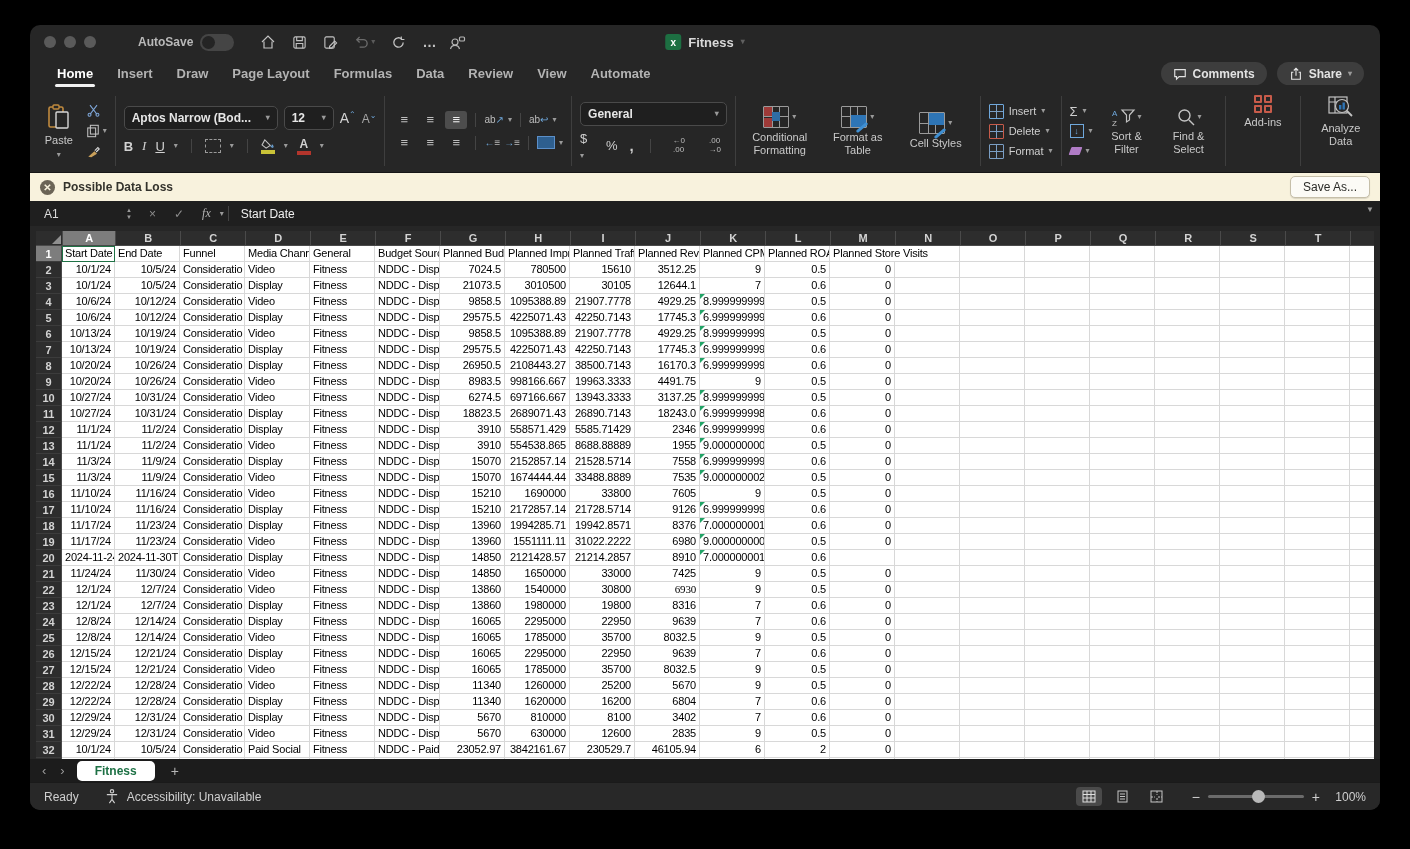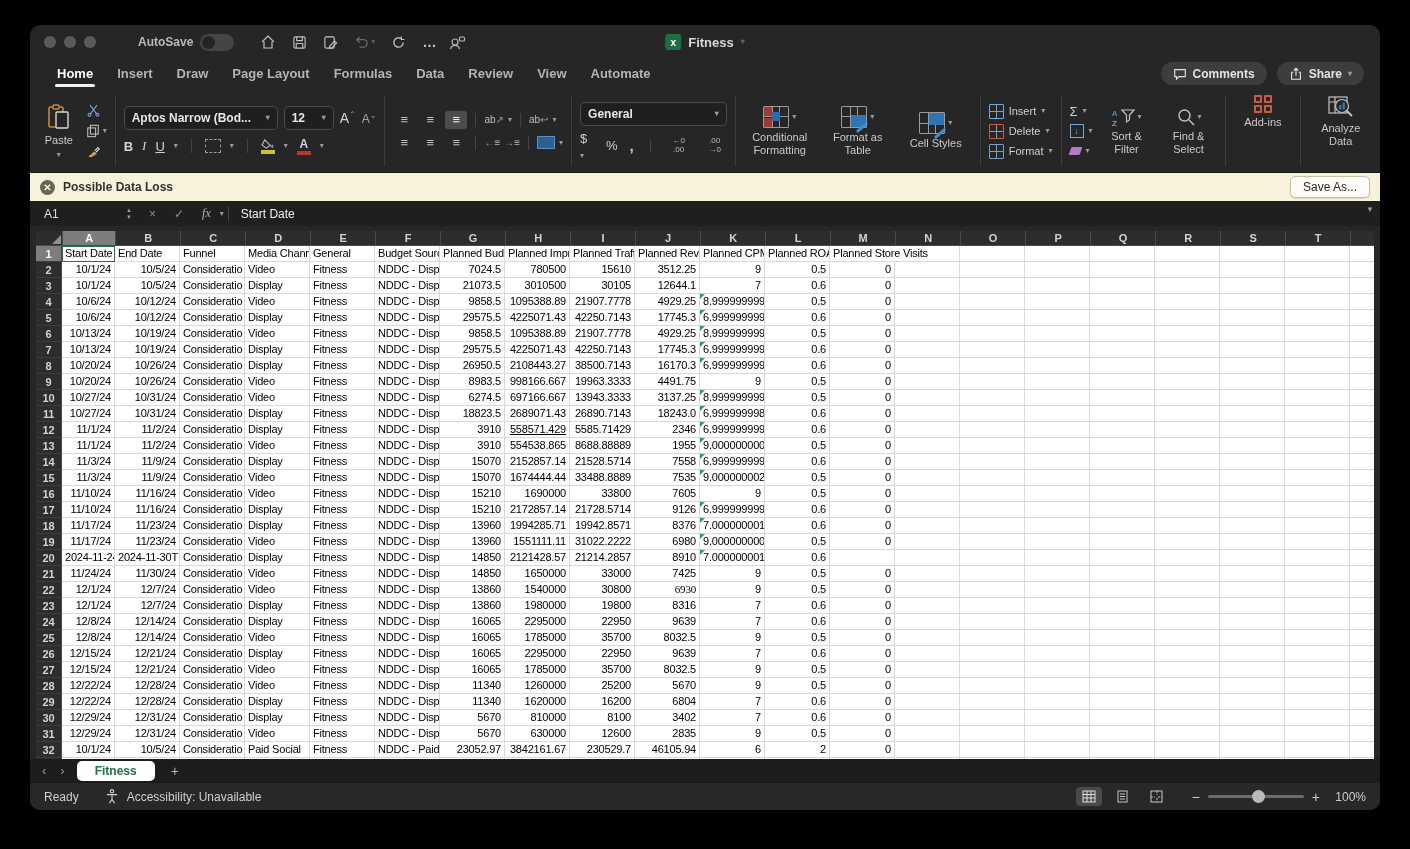--- a/index.html
+++ b/index.html
@@ -777,21 +777,21 @@
           </div>
           <div class="grow">
             <div class="rhdr">12</div>
             <div class="cell num" style="width: 53px;">11/1/24</div>
             <div class="cell num" style="width: 65px;">11/2/24</div>
             <div class="cell" style="width: 65px;">Consideratio</div>
             <div class="cell" style="width: 65px;">Display</div>
             <div class="cell" style="width: 65px;">Fitness</div>
             <div class="cell" style="width: 65px;">NDDC - Disp</div>
             <div class="cell num" style="width: 65px;">3910</div>
-            <div class="cell num" style="width: 65px; text-decoration: underline;">558571.429</div>
+            <div class="cell num" style="width: 65px;">558571.429</div>
             <div class="cell num" style="width: 65px;">5585.71429</div>
             <div class="cell num" style="width: 65px;">2346</div>
             <div class="cell num" style="width: 65px;">6.999999999<i class="ktri"></i></div>
             <div class="cell num" style="width: 65px;">0.6</div>
             <div class="cell num" style="width: 65px;">0</div>
             <div class="cell" style="width: 65px;"></div>
             <div class="cell" style="width: 65px;"></div>
             <div class="cell" style="width: 65px;"></div>
             <div class="cell" style="width: 65px;"></div>
             <div class="cell" style="width: 65px;"></div>

